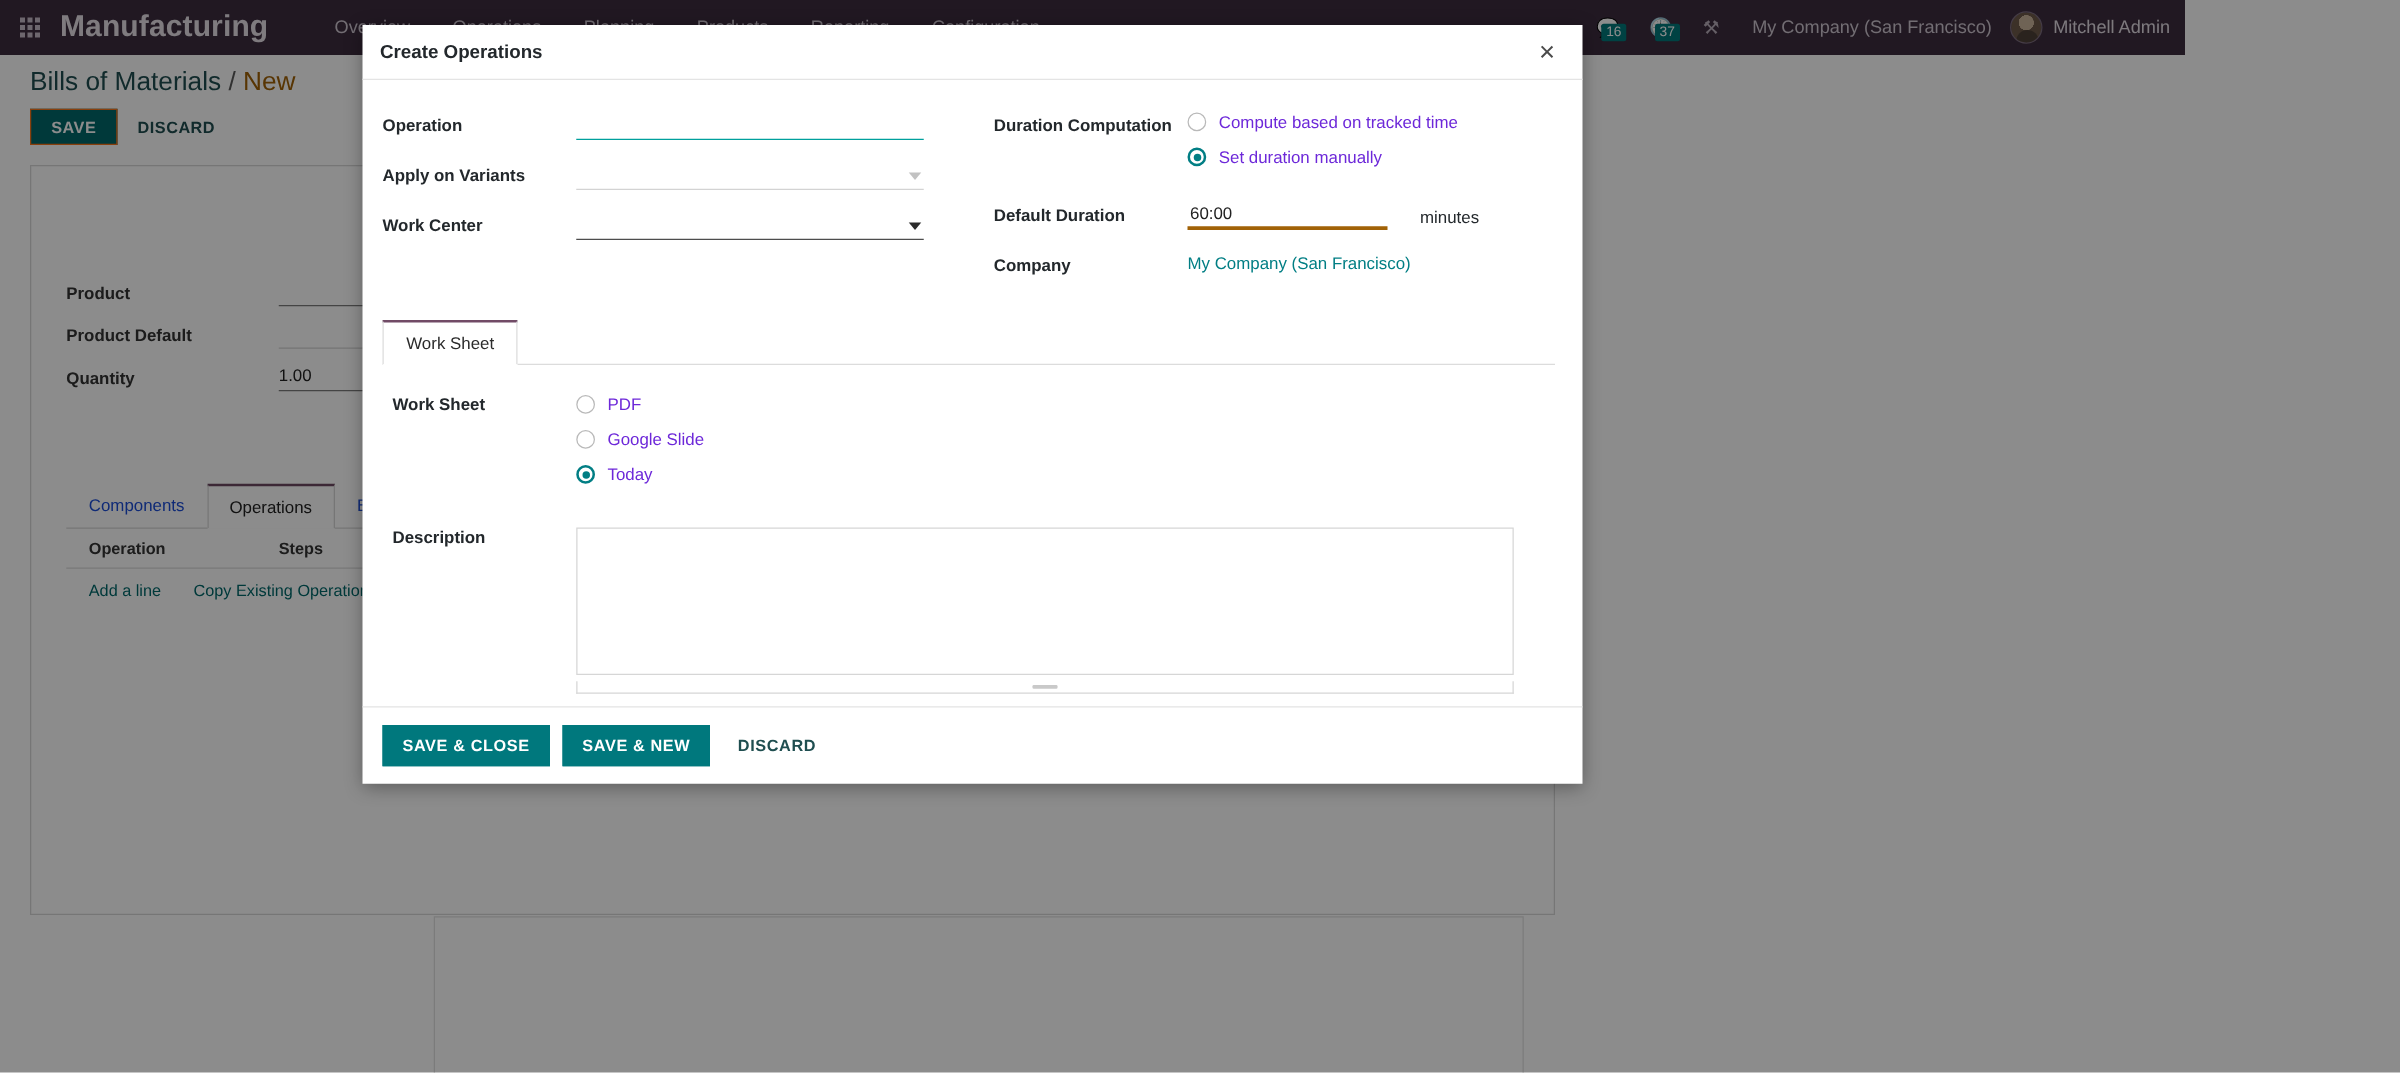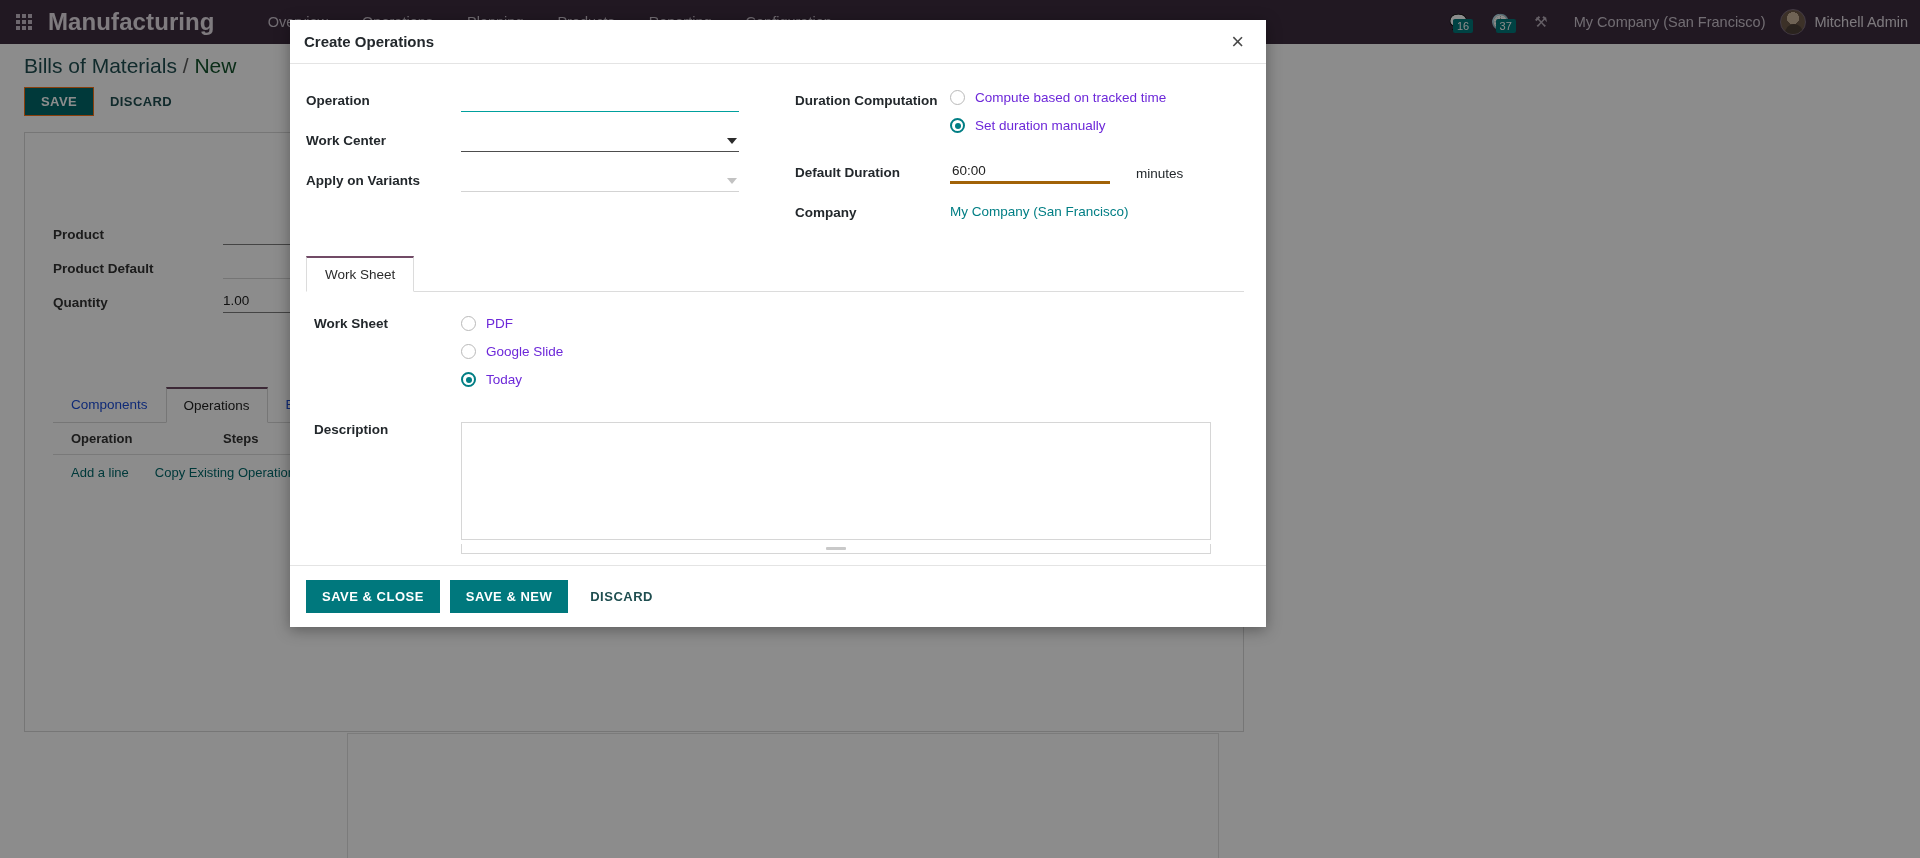--- a/index.html
+++ b/index.html
@@ -7,21 +7,21 @@
     margin: 0; padding: 0;
     width: 1920px; height: 858px;
     overflow: hidden;
     font-family: "Liberation Sans", sans-serif;
     background: #ffffff;
   }
 
   
   .navbar {
     position: absolute; top: 0; left: 0;
-    width: 1920px; height: 44px;
+    width: 1748px; height: 44px;
     background: #3c2c3e;
     display: flex; align-items: center;
     color: #ffffff;
     z-index: 1;
   }
   .apps-grid {
     width: 36px; margin-left: 6px;
     display: grid; grid-template-columns: repeat(3, 4px);
     grid-template-rows: repeat(3, 4px);
     gap: 2px; justify-content: center;
@@ -72,21 +72,21 @@
 
   
   .bg-page {
     position: absolute; top: 44px; left: 0;
     width: 1920px; height: 814px;
     background: #ffffff;
   }
   .control-panel { padding: 10px 24px 0 24px; }
   .breadcrumb { font-size: 21px; color: #1f4e50; margin-bottom: 9px; }
   .breadcrumb .crumb-sep { color: #5a5a5a; }
-  .breadcrumb .crumb-cur { color: #14532d; }
+  .breadcrumb .crumb-cur { color: #a16207; }
   .cp-buttons { display: flex; align-items: center; gap: 0; }
   .btn-save {
     background: #00696b; color: #fff; border: 1px solid #f97316;
     font-size: 13px; font-weight: bold; letter-spacing: .4px;
     padding: 6px 16px; cursor: pointer;
   }
   .btn-discard {
     color: #1f4e50; background: transparent; border: none;
     font-size: 13px; font-weight: bold; letter-spacing: .4px;
     padding: 6px 16px; cursor: pointer;
@@ -400,35 +400,35 @@
       <div class="mcol left">
 
         <div class="mrow">
           <div class="mlabel">Operation</div>
           <div class="mfield">
             <input class="inp-line" type="text" autofocus="" value="" style="">
           </div>
         </div>
 
         <div class="mrow">
+          <div class="mlabel">Apply on Variants</div>
+          <div class="mfield">
+            <div class="sel-line faint">
+              <span></span>
+              <span class="caret faint"></span>
+            </div>
+          </div>
+        </div>
+
+        <div class="mrow">
           <div class="mlabel">Work Center</div>
           <div class="mfield">
             <div class="sel-line">
               <span></span>
               <span class="caret"></span>
-            </div>
-          </div>
-        </div>
-
-        <div class="mrow">
-          <div class="mlabel">Apply on Variants</div>
-          <div class="mfield">
-            <div class="sel-line faint">
-              <span></span>
-              <span class="caret faint"></span>
             </div>
           </div>
         </div>
 
       </div>
 
       <div class="mcol right">
 
         <div class="mrow">
           <div class="mlabel">Duration Computation</div>

